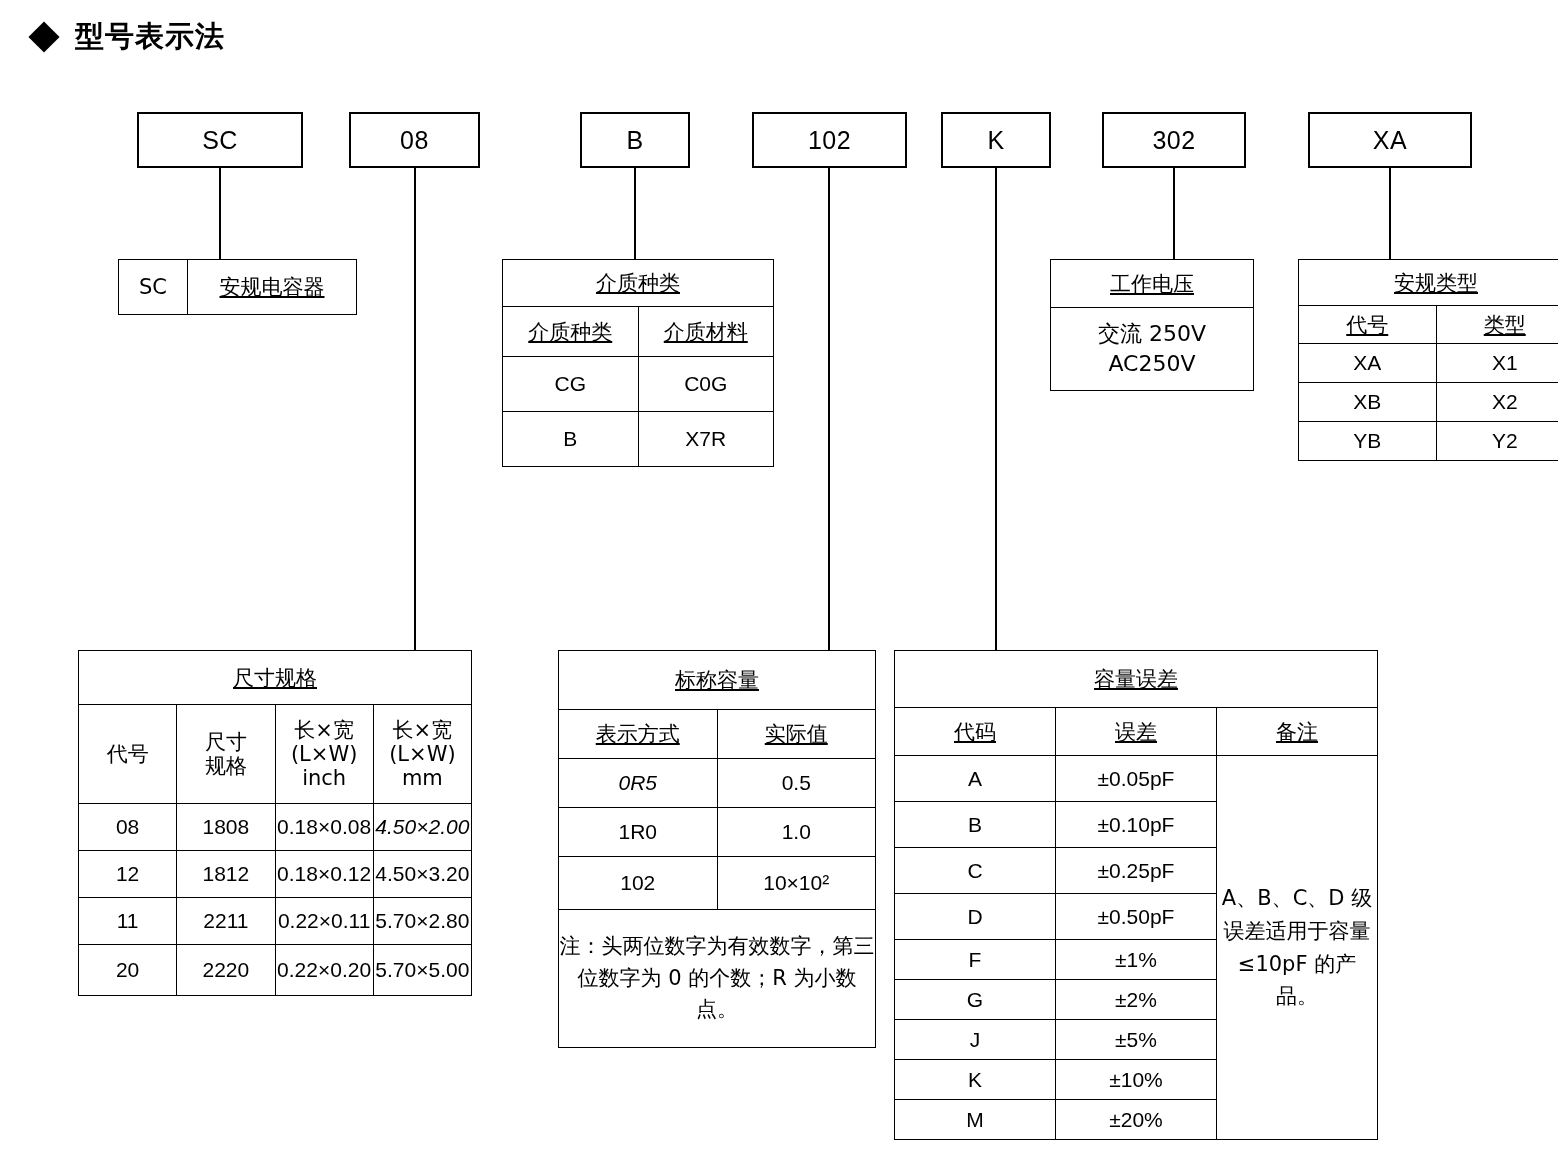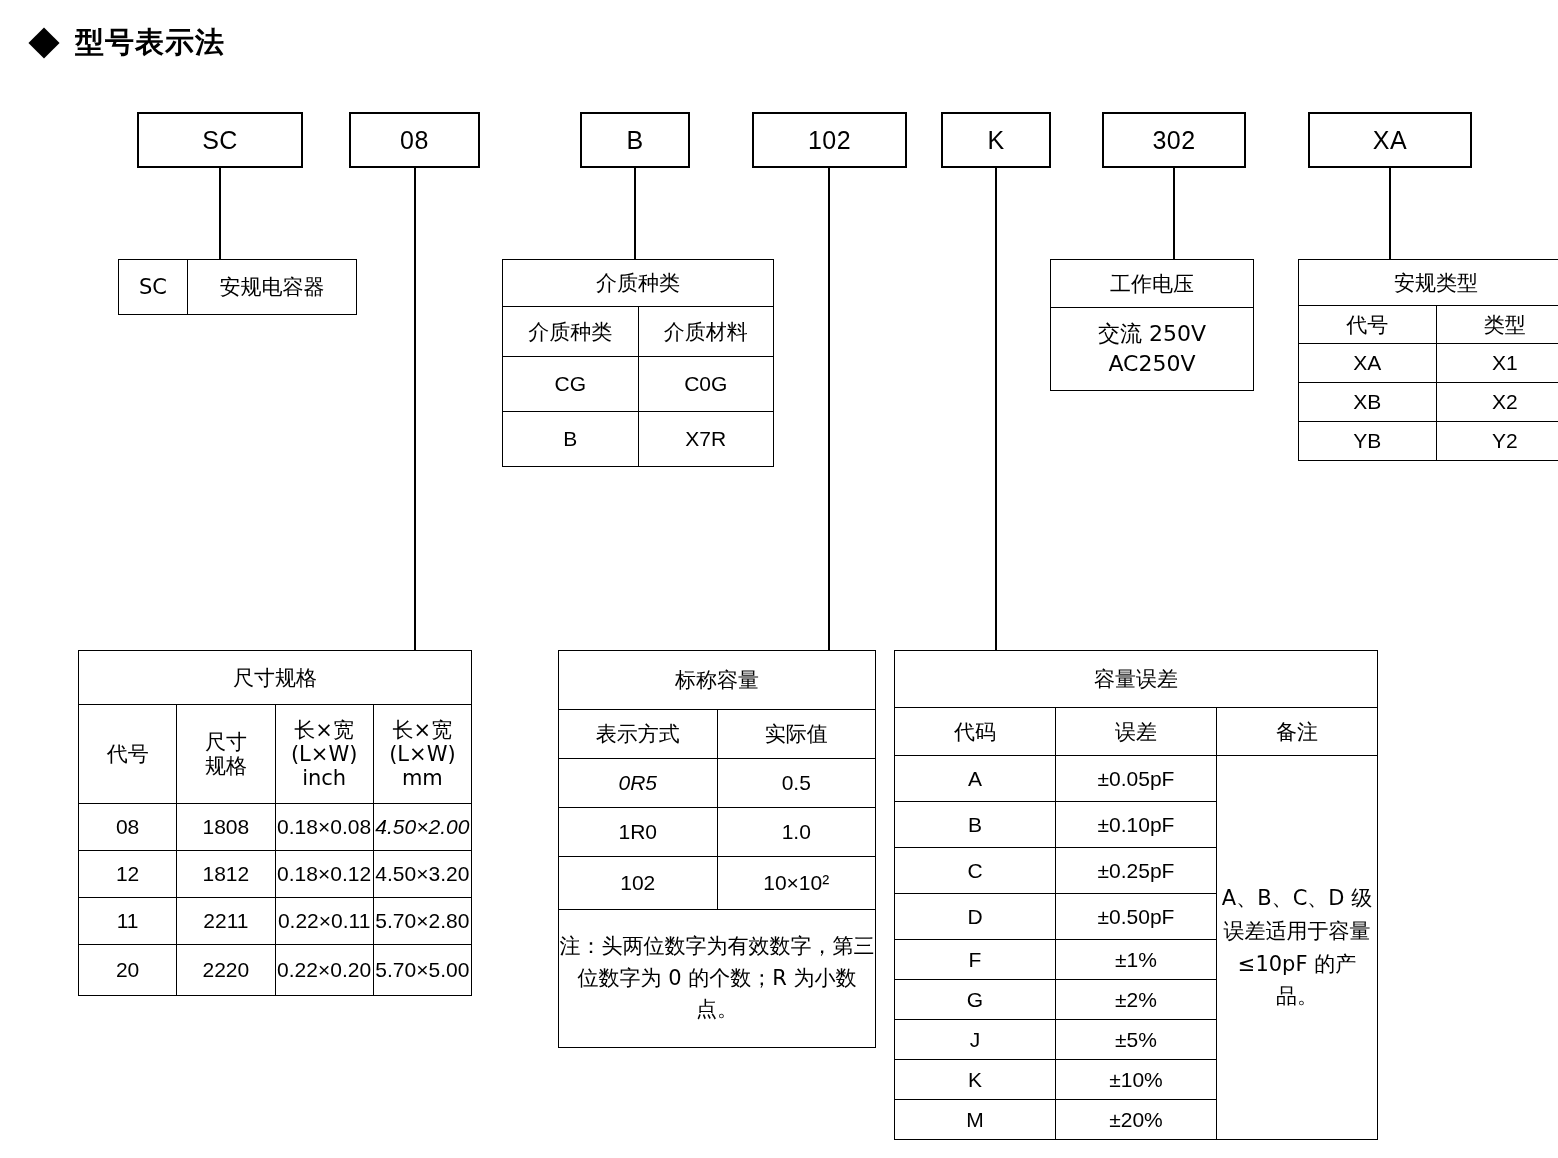--- a/index.html
+++ b/index.html
@@ -19,21 +19,21 @@
     position: absolute;
     left: 0; top: 0;
     width: 1558px;
     height: 1158px;
   }
 
   
   #heading {
     position: absolute;
     left: 33px;
-    top: 28px;
+    top: 22px;
     display: flex;
     align-items: center;
     gap: 20px;
   }
   #diamond-bullet {
     width: 22px;
     height: 22px;
     background: #000;
     transform: rotate(45deg);
   }
@@ -71,21 +71,21 @@
     table-layout: fixed;
   }
   table.grid td, table.grid th {
     border: 1.6px solid #000;
     text-align: center;
     vertical-align: middle;
     font-weight: normal;
     font-size: 21px;
     padding: 0;
   }
-  .title-cell { font-size: 23px; }
+  .title-cell { font-size: 23px; text-decoration: underline; }
   .cjk { font-family: "DejaVu Sans", "Liberation Sans", sans-serif; }
   .note-cell {
     font-size: 20.5px;
     line-height: 1.5;
     padding: 8px 12px;
     text-align: center;
   }
   .hdr-multiline {
     font-size: 20px;
     line-height: 1.15;

